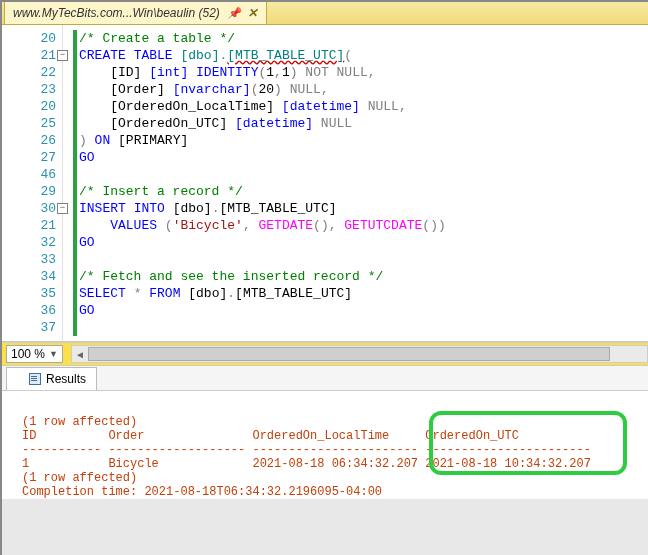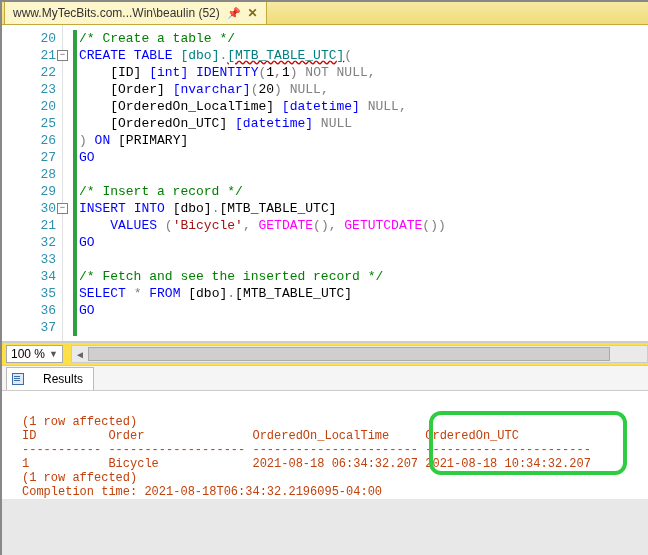--- a/index.html
+++ b/index.html
@@ -29,20 +29,21 @@
     border: 1px solid #c4a93c;
     border-bottom: none;
     padding: 2px 8px 2px 8px;
     font-family: "Segoe UI", Tahoma, sans-serif;
     font-size: 12px;
     color: #333;
     display: flex;
     align-items: center;
     height: 18px;
     cursor: pointer;
+    font-style: italic;
   }
   .tab .pin {
     margin-left: 8px;
     color: #7a6a1b;
     font-size: 11px;
   }
   .tab .close {
     margin-left: 6px;
     color: #7a6a1b;
     font-size: 12px;
@@ -173,26 +174,26 @@
     background: #f5f5f5;
     display: flex;
     align-items: flex-end;
     padding-left: 4px;
     border-bottom: 1px solid #ccc;
   }
   .results-tab {
     background: #fff;
     border: 1px solid #bbb;
     border-bottom: none;
-    padding: 2px 10px 2px 5px;
+    padding: 2px 10px 2px 22px;
     font-family: "Segoe UI", Tahoma, sans-serif;
     font-size: 12px;
     display: flex;
     align-items: center;
-    gap: 19px;
+    gap: 5px;
     height: 18px;
   }
   .results-tab .ico {
     width: 12px;
     height: 12px;
     display: inline-block;
     position: relative;
   }
   .results-tab .ico::before {
     content: "";
@@ -241,21 +242,21 @@
 <div class="editor-pane">
   <div class="gutter" id="gutter">
       <div class="ln">20</div>
       <div class="ln">21<div class="fold">−</div></div>
       <div class="ln">22</div>
       <div class="ln">23</div>
       <div class="ln">20</div>
       <div class="ln">25</div>
       <div class="ln">26</div>
       <div class="ln">27</div>
-      <div class="ln">28</div>
+      <div class="ln">46</div>
       <div class="ln">29</div>
       <div class="ln">30<div class="fold">−</div></div>
       <div class="ln">21</div>
       <div class="ln">32</div>
       <div class="ln">33</div>
       <div class="ln">34</div>
       <div class="ln">35</div>
       <div class="ln">36</div>
       <div class="ln">37</div>
     </div>

